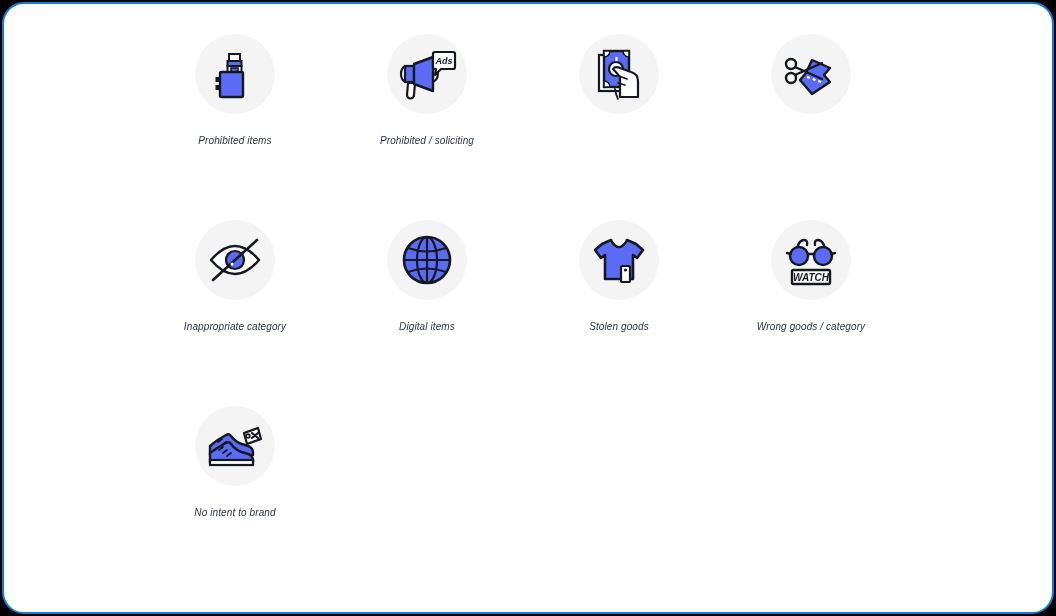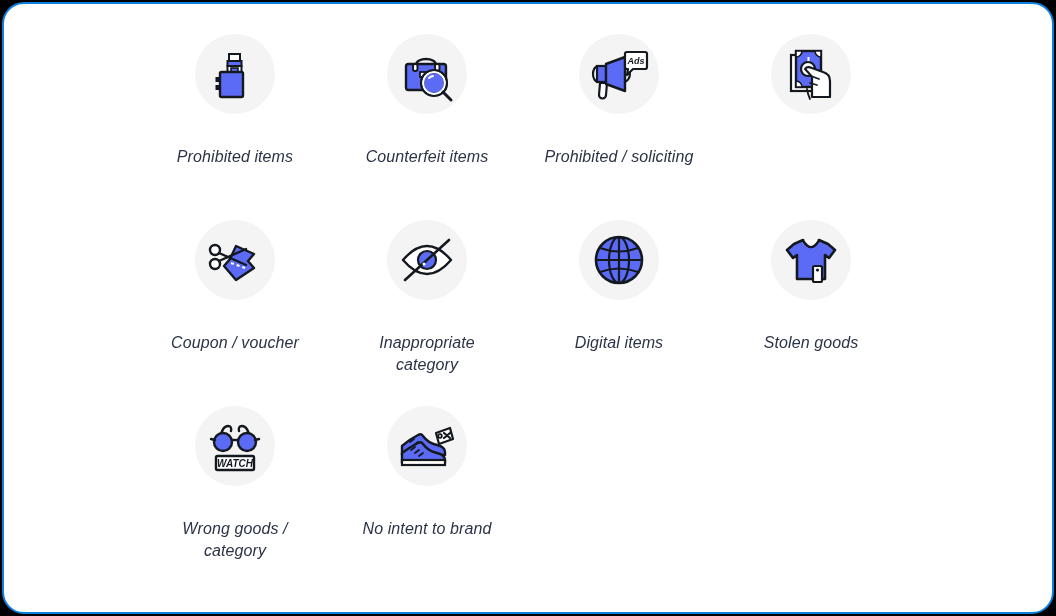--- a/index.html
+++ b/index.html
@@ -45,22 +45,22 @@
     border-radius: 50%;
     background: #f4f4f4;
     display: flex;
     align-items: center;
     justify-content: center;
     margin-top: 6px;
     flex: none;
   }
   .icon-circle svg { display: block; }
   .tile-label {
-    margin-top: 32px;
-    font-size: 16px;
+    margin-top: 16px;
+    font-size: 10px;
     line-height: 22px;
     color: #2b3346;
     text-align: center;
     max-width: 160px;
     letter-spacing: 0.1px;
   }
 </style>
 </head>
 <body>
 
@@ -75,37 +75,20 @@
           <rect x="20.5" y="20" width="14" height="12" fill="#ffffff" stroke="#14181f" stroke-width="2"></rect>
           <rect x="24" y="22" width="7" height="5" fill="#5c6bf5" stroke="#14181f" stroke-width="1.6"></rect>
           <rect x="13" y="26" width="23" height="25" rx="1.5" fill="#5c6bf5" stroke="#14181f" stroke-width="2.4"></rect>
           <rect x="8.5" y="31" width="5" height="5" fill="#14181f"></rect>
           <rect x="8.5" y="39" width="5" height="5" fill="#14181f"></rect>
         </svg>
       </div>
       <div class="tile-label">Prohibited items</div>
     </div>
 
-    <div class="reason-tile">
-      <div class="icon-circle">
-        <svg width="58" height="58" viewBox="0 0 58 58">
-          <path d="M18 20 C18 12, 38 12, 38 20" fill="none" stroke="#14181f" stroke-width="2.4"></path>
-          <rect x="8" y="19" width="40" height="26" rx="2.5" fill="#5c6bf5" stroke="#14181f" stroke-width="2.4"></rect>
-          <rect x="15" y="19" width="4.5" height="7" rx="2" fill="#ffffff" stroke="#14181f" stroke-width="2"></rect>
-          <rect x="37" y="19" width="4.5" height="7" rx="2" fill="#ffffff" stroke="#14181f" stroke-width="2"></rect>
-          <rect x="22" y="27" width="11" height="5" fill="#ffffff" stroke="#14181f" stroke-width="1.8"></rect>
-          <circle cx="36" cy="38" r="11" fill="#5c6bf5" stroke="#14181f" stroke-width="2.4"></circle>
-          <circle cx="36" cy="38" r="11" fill="none" stroke="#ffffff" stroke-width="2.2"></circle>
-          <circle cx="36" cy="38" r="13" fill="none" stroke="#14181f" stroke-width="2.2"></circle>
-          <path d="M31 33 a7 7 0 0 1 4 -2" fill="none" stroke="#ffffff" stroke-width="1.8" stroke-linecap="round"></path>
-          <line x1="45" y1="47" x2="53" y2="55" stroke="#14181f" stroke-width="3" stroke-linecap="round"></line>
-        </svg>
-      </div>
-      <div class="tile-label">Counterfeit items</div>
-    </div>
 
     <div class="reason-tile">
       <div class="icon-circle">
         <svg width="60" height="56" viewBox="0 0 60 56">
           <ellipse cx="9" cy="28" rx="5" ry="8" fill="#ffffff" stroke="#14181f" stroke-width="2.2"></ellipse>
           <rect x="8" y="20" width="9" height="16" fill="#5c6bf5" stroke="#14181f" stroke-width="2.2"></rect>
           <path d="M11 37 l7 0 l-1 12 a3.5 3.5 0 0 1 -7 0 z" fill="#ffffff" stroke="#14181f" stroke-width="2.2" stroke-linejoin="round"></path>
           <path d="M17 18 L36 11 L36 45 L17 38 Z" fill="#5c6bf5" stroke="#14181f" stroke-width="2.4" stroke-linejoin="round"></path>
           <path d="M36 20 a9 9 0 0 1 0 16" fill="none" stroke="#14181f" stroke-width="2.2"></path>
           <path d="M38 6 h18 a2 2 0 0 1 2 2 v13 a2 2 0 0 1 -2 2 h-12 l-6 6 l1 -6 h-1 a2 2 0 0 1 -2 -2 v-13 a2 2 0 0 1 2 -2 z" fill="#ffffff" stroke="#14181f" stroke-width="2.2" stroke-linejoin="round"></path>
@@ -138,21 +121,20 @@
       <div class="icon-circle">
         <svg width="58" height="56" viewBox="0 0 58 56">
           <path d="M30 14 l18 8 l-6 7 l6 7 l-18 12 l-6 -7 l-6 -7 l6 -7 z" fill="#5c6bf5" stroke="#14181f" stroke-width="2.4" stroke-linejoin="round"></path>
           <line x1="25" y1="31" x2="42" y2="37" stroke="#ffffff" stroke-width="2" stroke-dasharray="3 3"></line>
           <circle cx="9" cy="18" r="5" fill="#ffffff" stroke="#14181f" stroke-width="2.4"></circle>
           <circle cx="9" cy="32" r="5" fill="#ffffff" stroke="#14181f" stroke-width="2.4"></circle>
           <line x1="13" y1="21" x2="40" y2="33" stroke="#14181f" stroke-width="2.4" stroke-linecap="round"></line>
           <line x1="13" y1="29" x2="40" y2="17" stroke="#14181f" stroke-width="2.4" stroke-linecap="round"></line>
         </svg>
       </div>
-      <div class="tile-label">Coupon / voucher</div>
     </div>
 
     <div class="reason-tile">
       <div class="icon-circle">
         <svg width="56" height="56" viewBox="0 0 56 56">
           <path d="M4 28 q12 -14 24 -14 q12 0 24 14 q-12 14 -24 14 q-12 0 -24 -14 z" fill="#ffffff" stroke="#14181f" stroke-width="2.4" stroke-linejoin="round"></path>
           <circle cx="28" cy="28" r="9" fill="#5c6bf5" stroke="#14181f" stroke-width="2.2"></circle>
           <line x1="6" y1="48" x2="50" y2="8" stroke="#14181f" stroke-width="2.6" stroke-linecap="round"></line>
           <line x1="25" y1="32" x2="25" y2="32" stroke="#ffffff" stroke-width="3" stroke-linecap="round"></line>
         </svg>

